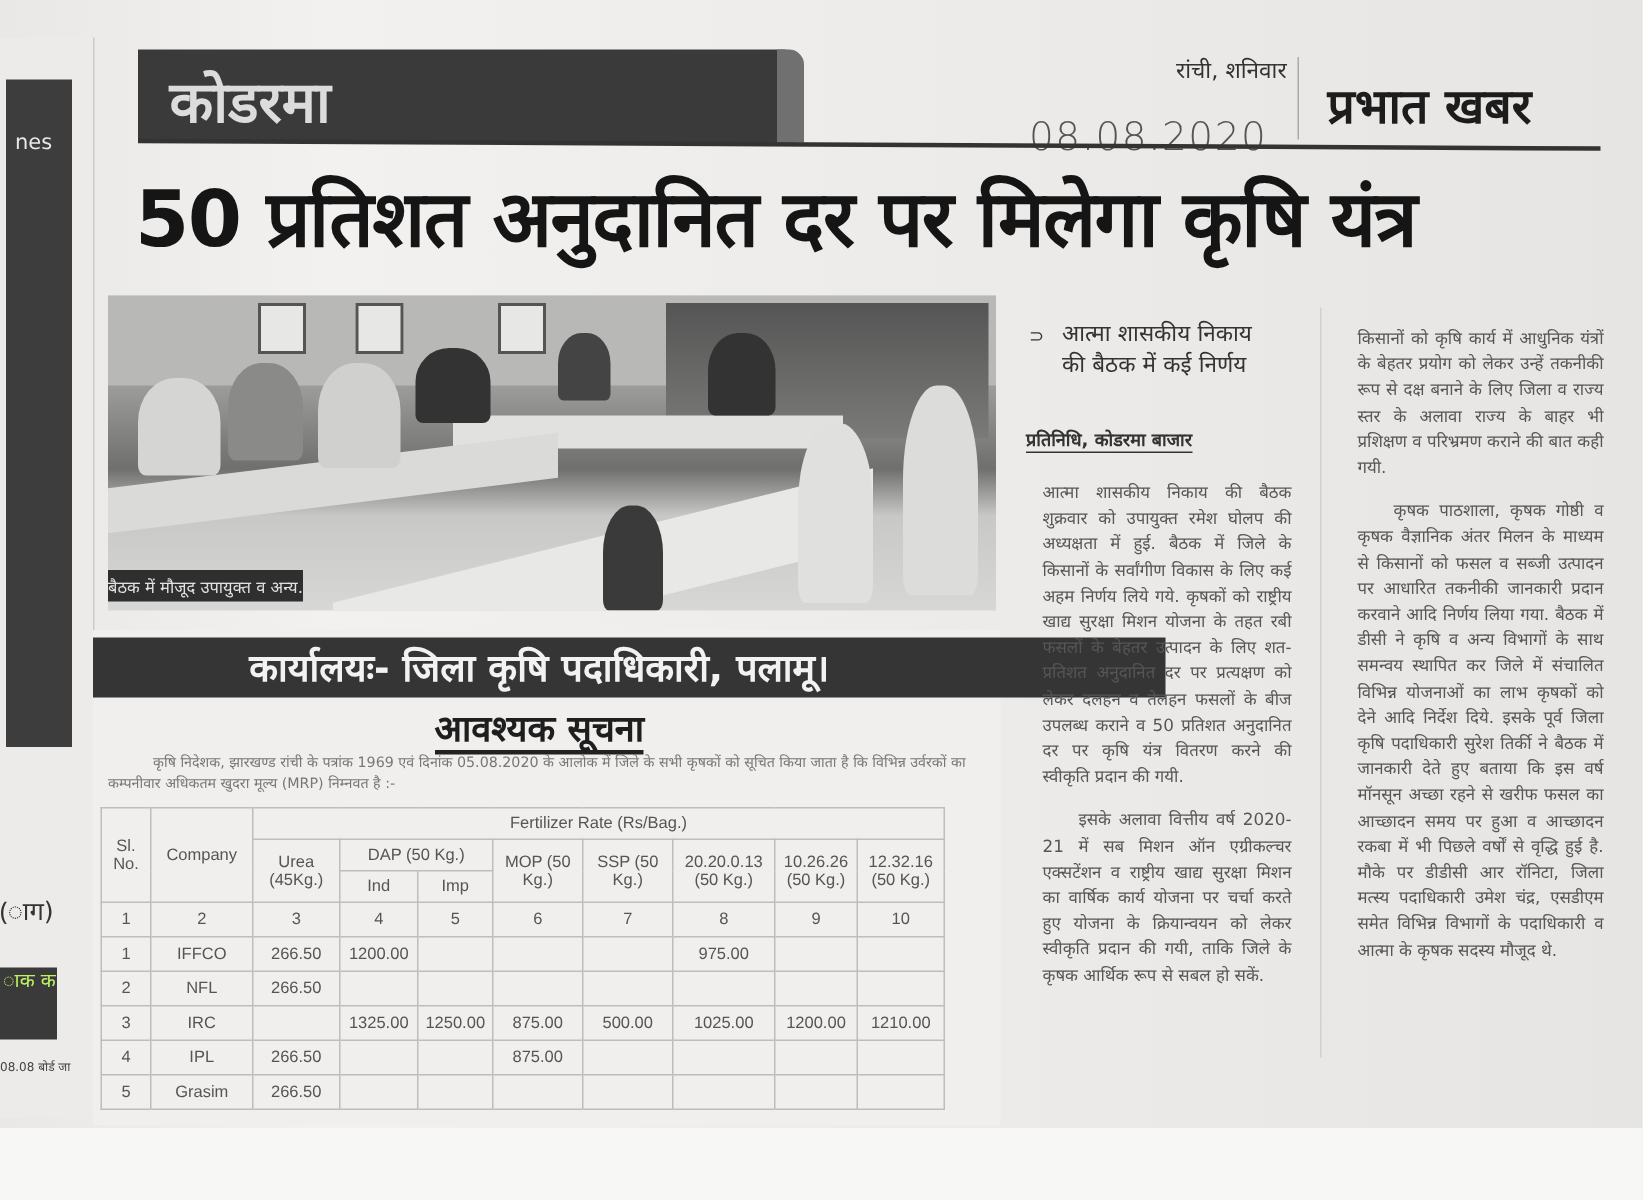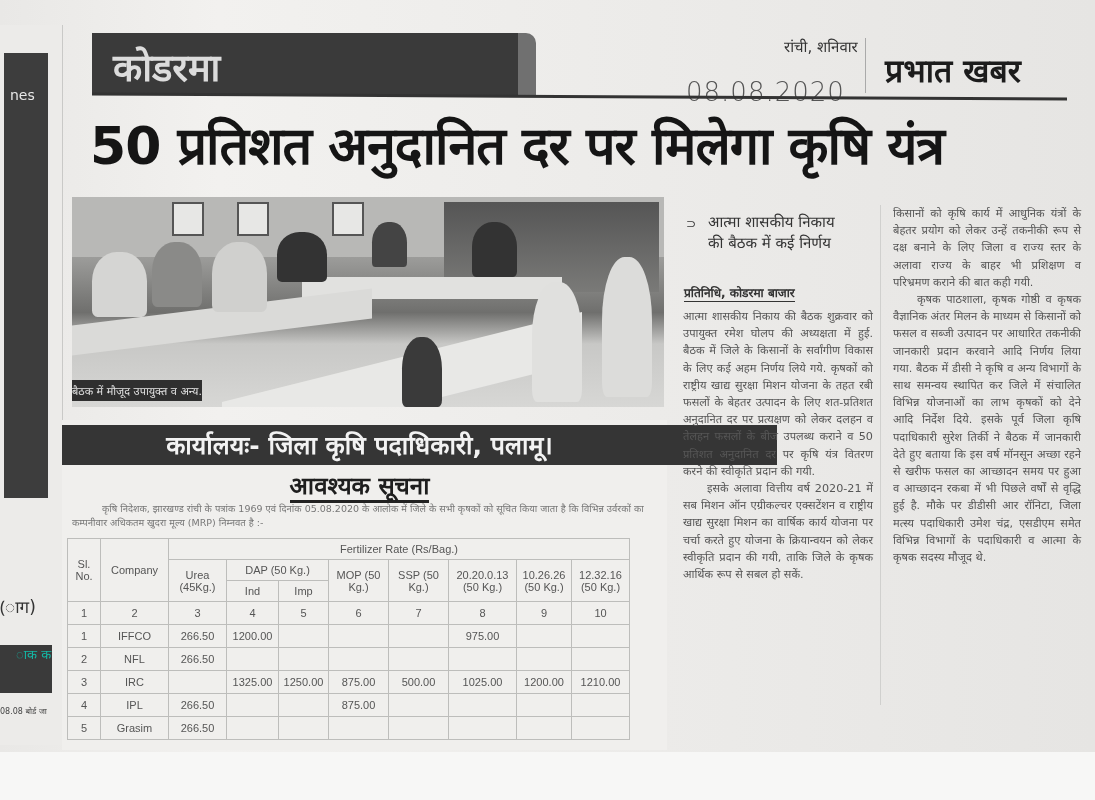--- a/index.html
+++ b/index.html
@@ -4,21 +4,21 @@
 <style>
   html,body{margin:0;padding:0;}
   body{width:1095px;height:800px;background:#f4f3f1;position:relative;overflow:hidden;font-family:"DejaVu Sans",sans-serif;color:#2a2a2a;}
   .page{position:absolute;left:0;top:0;width:1095px;height:800px;background:linear-gradient(90deg,#e9e8e6 0%,#f2f1ef 20%,#ecebe9 60%,#e6e5e3 100%);}
   
   .left-strip{position:absolute;left:0;top:25px;width:62px;height:720px;background:#ecebe9;border-right:1px solid #c9c9c7;}
   .left-dark{position:absolute;left:4px;top:28px;width:44px;height:445px;background:#3d3d3d;}
   .left-dark span{position:absolute;left:6px;top:34px;color:#e8e8e8;font-size:14px;}
   .left-vert{position:absolute;left:50px;top:200px;width:10px;height:270px;font-size:8px;writing-mode:vertical-rl;transform:rotate(180deg);color:#555;}
   .left-frag1{position:absolute;left:0;top:570px;font-size:17px;color:#333;}
-  .left-darkbox{position:absolute;left:0;top:620px;width:36px;height:48px;background:#3a3a3a;color:#14b8a6;font-size:13px;line-height:20px;padding-left:16px;}
+  .left-darkbox{position:absolute;left:0;top:620px;width:36px;height:48px;background:#3a3a3a;color:#bef264;font-size:13px;line-height:20px;padding-left:2px;}
   .left-small{position:absolute;left:0;top:680px;font-size:8px;color:#444;line-height:13px;}
   
   .section-band{position:absolute;left:92px;top:33px;width:440px;height:62px;background:#3a3a3a;border-radius:0 10px 0 0;}
   .section-band-edge{position:absolute;left:518px;top:33px;width:18px;height:62px;background:#707070;border-radius:0 10px 0 0;}
   .section-title{position:absolute;left:113px;top:40px;font-size:38px;color:#dcdcdc;font-weight:bold;}
   .header-rule{position:absolute;left:92px;top:95px;width:975px;height:3px;background:#333;transform:skewY(0.3deg);}
   .city-day{position:absolute;left:748px;top:36px;font-size:15px;color:#333;margin-left:36px;}
   .date{position:absolute;left:686px;top:60px;font-size:26px;color:#555;letter-spacing:1px;font-family:"DejaVu Sans",sans-serif;font-weight:300;margin-top:17px;}
   .vsep{position:absolute;left:865px;top:38px;width:1px;height:55px;background:#aaa;}
   .brand{position:absolute;left:885px;top:48px;font-size:32px;font-weight:bold;color:#1c1c1c;}
@@ -44,21 +44,21 @@
   table.rates{position:absolute;left:5px;top:118px;border-collapse:collapse;font-size:11px;color:#555;font-family:"Liberation Sans",sans-serif;}
   table.rates td, table.rates th{border:1px solid #bdbdbb;text-align:center;font-weight:normal;padding:0;height:22px;}
   table.rates th{height:20px;}
   
   .art-heading{position:absolute;left:688px;top:212px;width:190px;font-size:15px;line-height:21px;color:#333;}
   .art-heading .bullet{position:absolute;left:-2px;top:2px;font-size:12px;}
   .art-heading .line1{padding-left:20px;display:block;}
   .art-heading .line2{padding-left:20px;display:block;}
   .byline{position:absolute;left:684px;top:284px;font-size:12px;font-weight:bold;color:#333;border-bottom:1px solid #333;}
   .col{position:absolute;font-size:11.2px;line-height:17.2px;color:#565656;text-align:justify;}
-  .col p{margin:0;}
+  .col p{margin:12px;}
   .col p.indent{text-indent:24px;}
   .col1{left:683px;top:308px;width:190px;}
   .col2{left:893px;top:205px;width:188px;}
   .col-sep{position:absolute;left:880px;top:205px;width:1px;height:500px;background:#d0d0ce;}
   .brief{position:absolute;left:826px;top:730px;font-size:23px;font-weight:bold;color:#262626;margin-top:20px;}
   .bottom-white{position:absolute;left:0;top:752px;width:1095px;height:48px;background:#f7f7f6;}
 </style>
 </head>
 <body>
 

